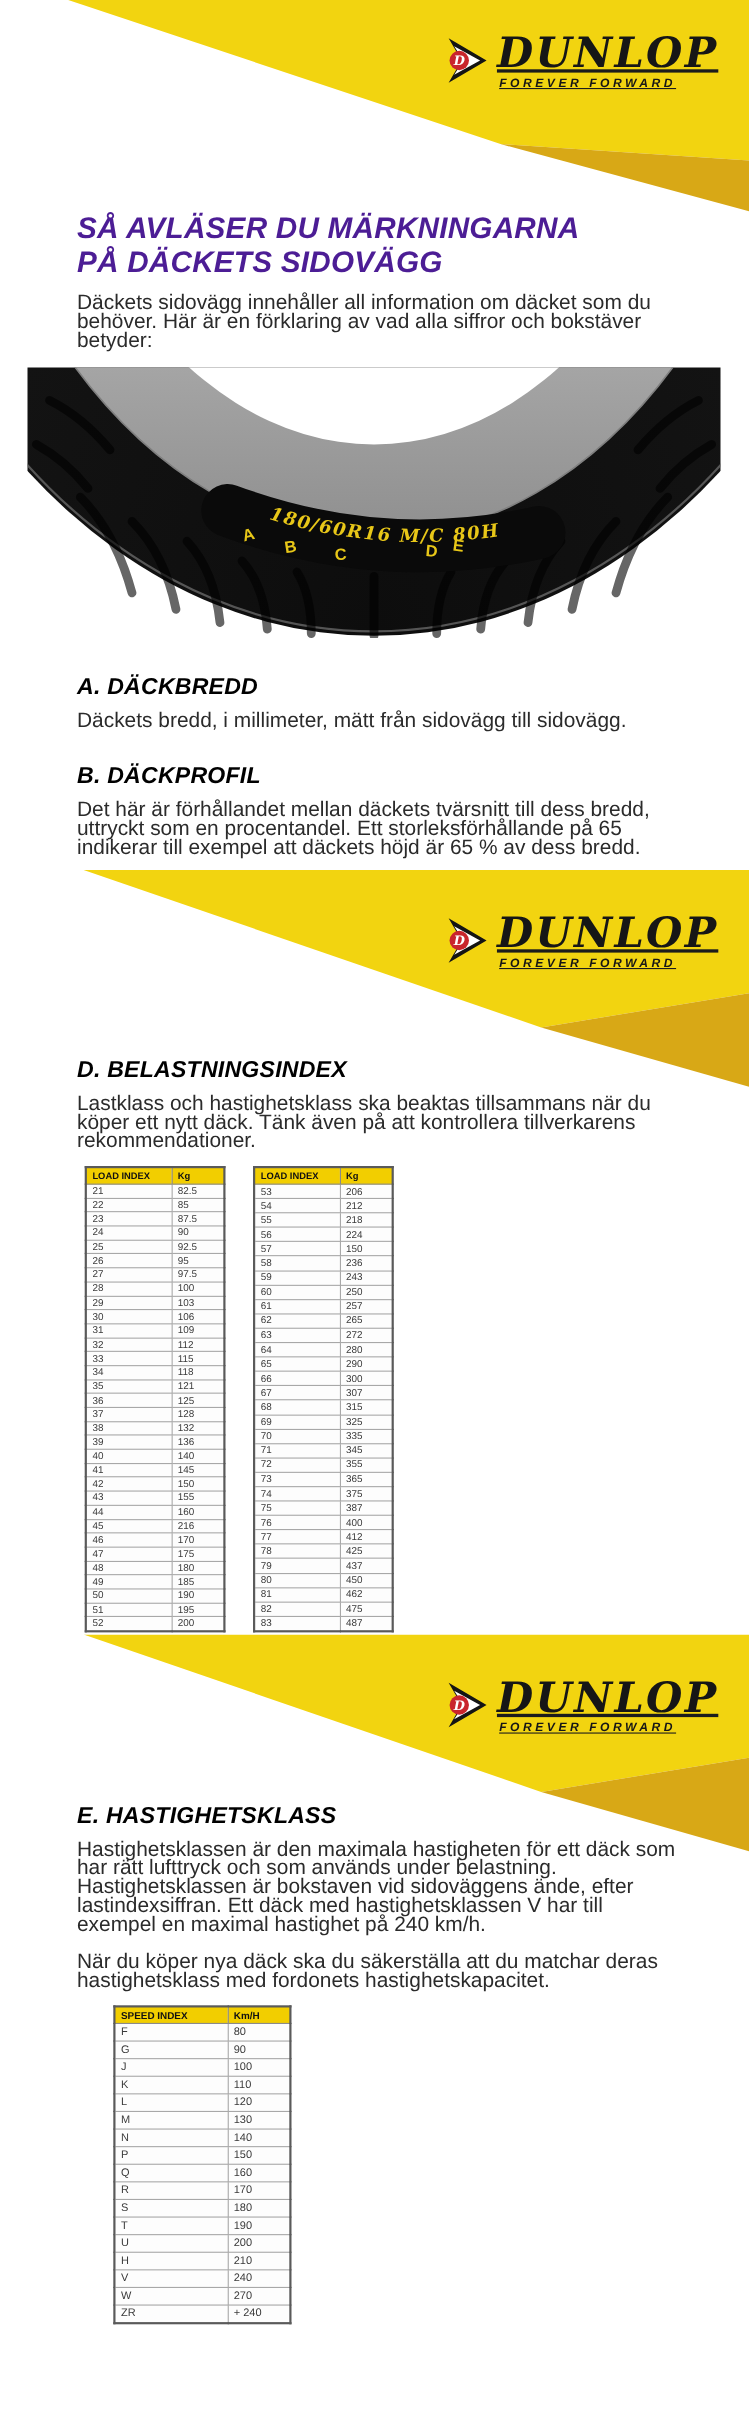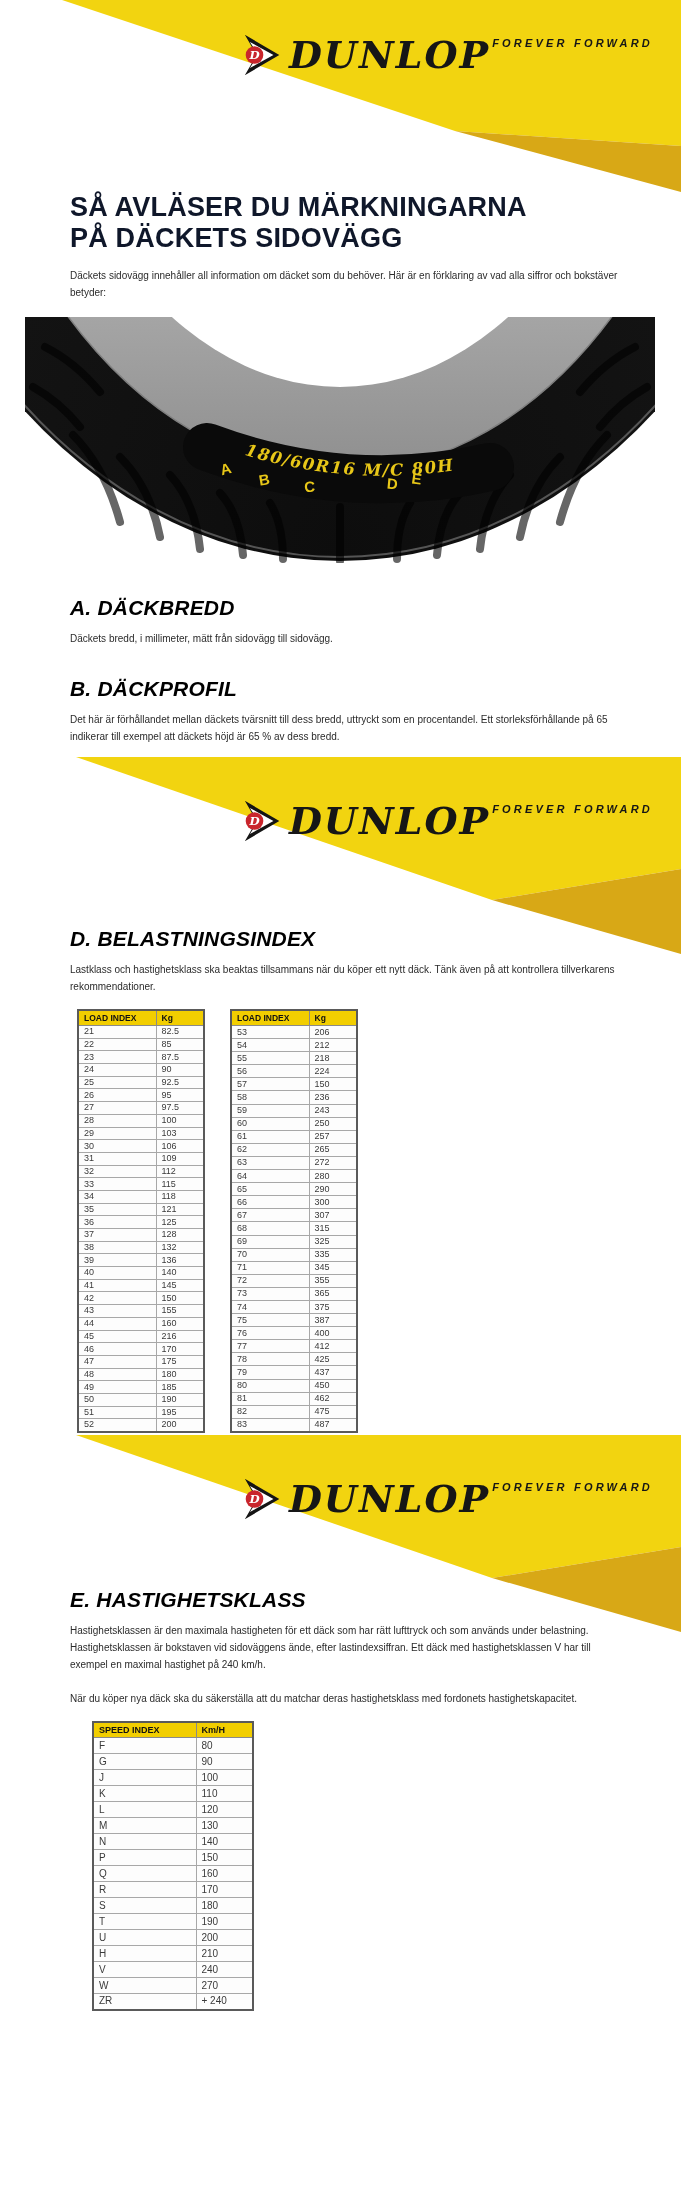--- a/index.html
+++ b/index.html
@@ -10,37 +10,37 @@
     font-family:"Liberation Sans", sans-serif; color:#1c1c1c;
   }
   
   .banner { position:relative; width:681px; }
   .banner-1 { height:200px; }
   .banner-2, .banner-3 { height:205px; }
   .banner svg.ribbon { position:absolute; inset:0; width:100%; height:100%; display:block; }
   .logo { position:absolute; top:27px; right:28px; display:flex; align-items:center; gap:8px; }
   .banner-2 .logo, .banner-3 .logo { top:36px; }
   .flying-d { width:37px; height:56px; flex:0 0 auto; }
-  .logo-text { display:flex; flex-direction:row; }
+  .logo-text { display:flex; flex-direction:column;text-decoration:underline; }
   .wordmark {
     font-family:"DejaVu Serif", serif; font-weight:bold; font-style:italic;
     font-size:38px; line-height:40px; letter-spacing:2px; color:#161616;
   }
   .tagline {
     font-weight:bold; font-style:italic; font-size:11px; letter-spacing:3.2px;
     color:#161616; margin-top:2px; padding-left:2px;
   }
   
   .content { padding:0 56px 0 70px; position:relative; }
   .page-title {
-    font-size:27px; font-weight:bold; line-height:31px;
-    color:#0f172a; margin-top:-8px; letter-spacing:0.2px;
+    font-size:27px; font-weight:bold; font-style:italic; line-height:31px;
+    color:#4c1d95; margin-top:-8px; letter-spacing:0.2px;
   }
   .intro { margin-top:13px; }
-  p.body { font-size:10px; line-height:17px; color:#2b2b2b; max-width:548px; }
+  p.body { font-size:19px; line-height:17px; color:#2b2b2b; max-width:548px; }
   .tire-figure { width:630px; height:246px; margin:16px 0 0 -45px; position:relative; }
   .tire-figure svg { display:block; width:630px; height:246px; }
   h2.sec {
     font-size:21px; font-weight:bold; font-style:italic; color:#000; letter-spacing:0.2px;
   }
   .sec-a h2 { margin-top:33px; }
   .sec-b h2 { margin-top:30px; }
   .sec-c h2 { margin-top:36px; }
   .sec p.body { margin-top:10px; }
   .sec p.body + p.body { margin-top:17px; }
@@ -54,21 +54,21 @@
   table.idx th {
     background:#f2ce00; color:#111; font-size:8.5px; font-weight:bold;
     text-align:left; padding:2px 5px; border:1px solid #8a8a8a; height:14px;
   }
   table.idx td {
     font-size:9px; color:#3a3a3a; padding:0 5px; border:1px solid #a8a8a8;
     height:12.7px; line-height:11px; background:#fdfdfd;
   }
   .load-tables table.idx td:first-child, .load-tables table.idx th:first-child { width:78px; }
   .load-tables table.idx td:last-child,  .load-tables table.idx th:last-child  { width:48px; }
-  .speed-table { margin:14px 0 0 8px;padding-left:14px; }
+  .speed-table { margin:14px 0 0 19px;padding-left:14px; }
   .speed-table table.idx th { height:16px; font-size:9px; }
   .speed-table table.idx td { height:16px; line-height:14px; font-size:10px; }
   .speed-table td:first-child, .speed-table th:first-child { width:103px; }
   .speed-table td:last-child,  .speed-table th:last-child  { width:57px; }
 </style>
 </head>
 <body>
 
 <div class="page">
 

